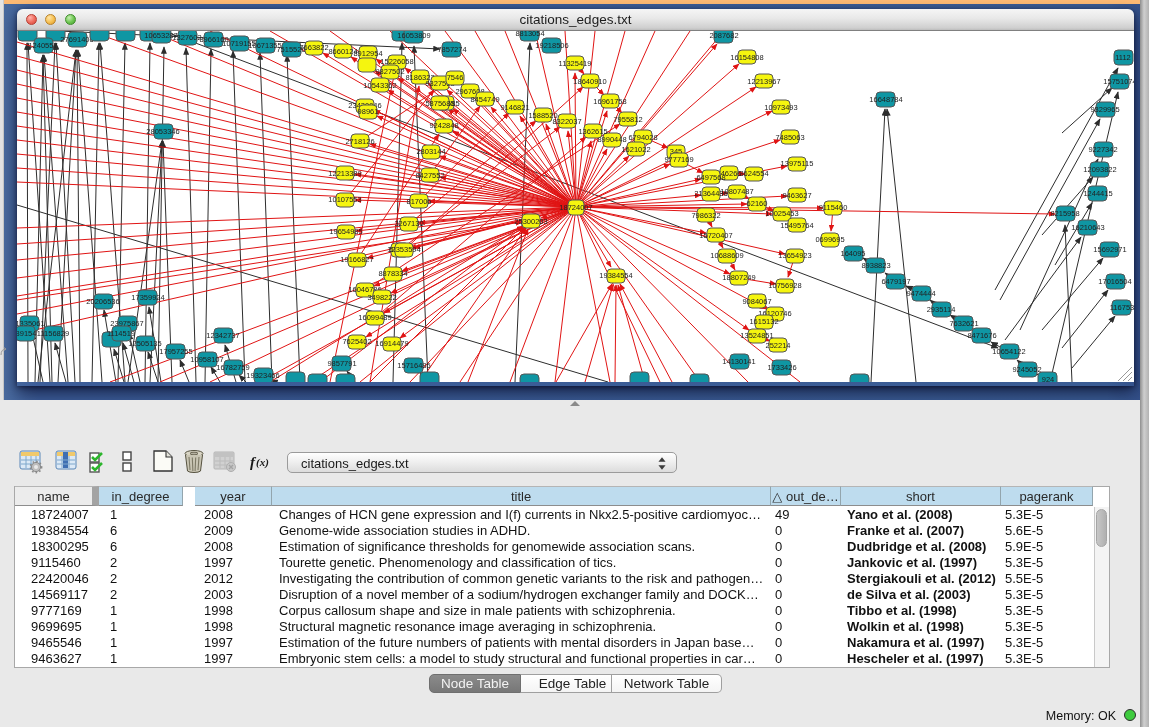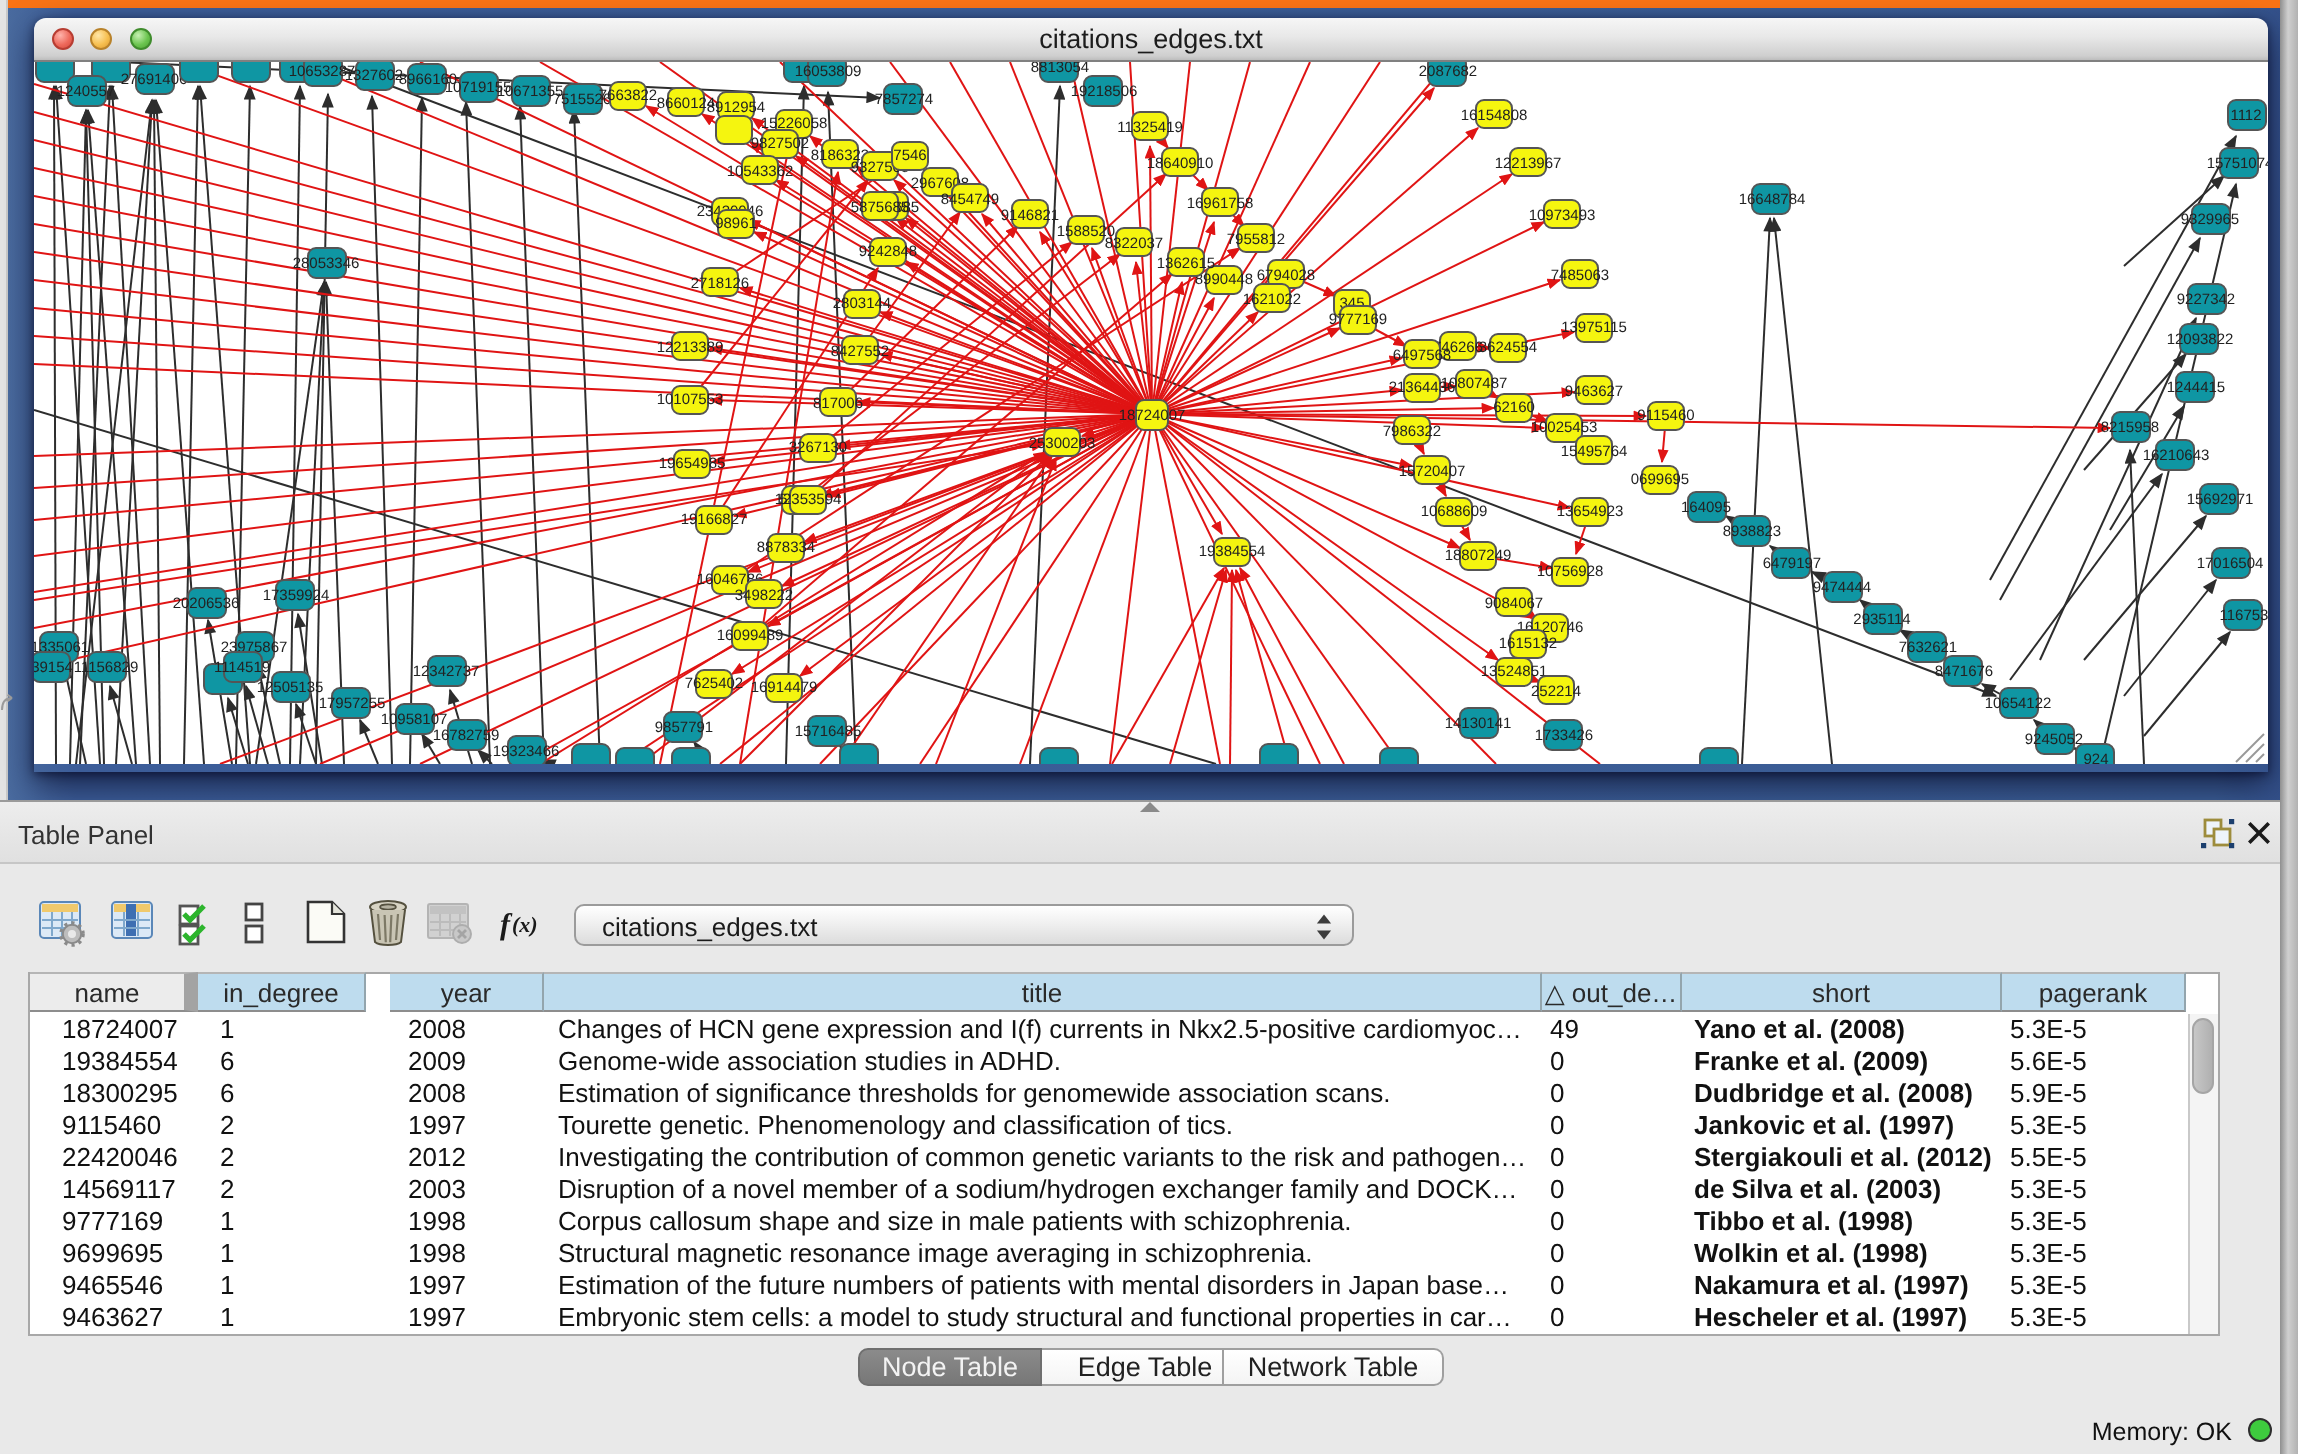--- a/index.html
+++ b/index.html
@@ -1,15 +1,15 @@
 <!DOCTYPE html>
 <html><head><meta charset="utf-8"><title>cy</title><style>
 * { margin:0; padding:0; box-sizing:border-box; }
 html,body { width:1149px; height:727px; overflow:hidden; font-family:"Liberation Sans", sans-serif; }
-#page { position:relative; width:1149px; height:727px; background:#f97316; }
+#page { position:relative; width:1149px; height:727px; background:#fdba74; }
 #desktop { position:absolute; left:4px; top:4px; width:1137px; height:396px;
   background:linear-gradient(90deg,#4a6b9f 0%,#3c5d99 3%,#3a5c94 97%,#33508a 100%); }
 #win { position:absolute; left:13px; top:5px; width:1117px; height:377px;
   box-shadow:0 7px 16px rgba(0,0,25,.6), 0 1px 5px rgba(0,0,30,.55); border-radius:6px 6px 0 0; }
 #titlebar { position:absolute; left:0; top:0; width:1117px; height:22px;
   background:linear-gradient(#f6f6f6,#e8e8e8 45%,#cfcfcf 90%,#bdbdbd);
   border-radius:6px 6px 0 0; border-bottom:1px solid #808080; }
 #title { position:absolute; left:0; right:0; top:3px; text-align:center; font-size:13.5px; color:#1c1c1c; }
 .tl { position:absolute; top:5px; width:11px; height:11px; border-radius:50%; }
 #canvas { position:absolute; left:0; top:22px; width:1117px; height:351px; background:#fff; }
@@ -562,33 +562,20 @@
       <text x="392" y="346" font-size="7.5" fill="#222" text-anchor="middle">16914479</text>
 <rect x="568" y="200" width="16" height="15" rx="4" fill="#f5f50f" stroke="#555" stroke-width="1"></rect>
       <text x="576" y="210" font-size="7.5" fill="#222" text-anchor="middle">18724007</text>
 <g stroke="#999" stroke-width="1">
         <line x1="1118" y1="381" x2="1132" y2="367"></line>
         <line x1="1123" y1="381" x2="1132" y2="372"></line>
         <line x1="1128" y1="381" x2="1132" y2="377"></line>
       </g>
 </svg>
   <div id="panel">
-    <div id="phead">
-        <span>Table Panel</span>
-      <svg id="pfloat" width="18" height="16" viewBox="0 0 18 16" style="position:absolute;right:31px;top:8px;">
-        <rect x="2.5" y="1" width="8" height="8" fill="#eef4fb" stroke="#9d8c3c" stroke-width="1.4"></rect>
-        <rect x="7" y="5.5" width="8" height="8" fill="#eef4fb" stroke="#9d8c3c" stroke-width="1.4"></rect>
-        <rect x="14.5" y="0.5" width="2.6" height="2.6" fill="#1c3f6e"></rect>
-          <rect x="0.5" y="12.5" width="2.6" height="2.6" fill="#1c3f6e"></rect>
-        <rect x="14.5" y="12.5" width="2.6" height="2.6" fill="#1c3f6e"></rect>
-      </svg>
-      <svg width="11" height="11" viewBox="0 0 13 13" style="position:absolute;right:14px;top:10px;">
-        <path d="M1.5,0 L6.5,5 L11.5,0 L13,1.5 L8,6.5 L13,11.5 L11.5,13 L6.5,8 L1.5,13 L0,11.5 L5,6.5 L0,1.5 z" fill="#1a1a1a"></path>
-      </svg>
-    </div>
 
     <svg width="280" height="26" viewBox="0 0 280 26" style="position:absolute;left:18px;top:50px;">
 
       <g transform="translate(2,1)">
         <rect x="0" y="0" width="20" height="18" rx="2" fill="#dce9f6" stroke="#5a87b8"></rect>
         <rect x="1" y="1" width="18" height="4" fill="#f0c96c"></rect>
         <path d="M1,9 h18 M1,13 h18 M6,5 v12 M11,5 v12 M16,5 v12" stroke="#7fa8cc" stroke-width="1" fill="none"></path>
         <circle cx="16" cy="16" r="4.6" fill="#bdbdbd" stroke="#8a8a8a"></circle>
           <circle cx="16" cy="16" r="5.6" fill="none" stroke="#8a8a8a" stroke-width="1.6" stroke-dasharray="1.6 2.1"></circle>
         <circle cx="16" cy="16" r="2" fill="#e9e9e9"></circle>
@@ -661,21 +648,21 @@
       <span class="c4">49</span>
       <span class="c5">Yano et al. (2008)</span>
       <span class="c6">5.3E-5</span>
     </div>
 <div class="tr" style="top:523px">
       <span class="c0">19384554</span>
       <span class="c1">6</span>
       <span class="c2">2009</span>
       <span class="c3">Genome-wide association studies in ADHD.</span>
       <span class="c4">0</span>
-      <span class="c5">Franke et al. (2009)</span>
+      <span class="c5">Franke et al. (2007)</span>
       <span class="c6">5.6E-5</span>
     </div>
 <div class="tr" style="top:539px">
       <span class="c0">18300295</span>
       <span class="c1">6</span>
       <span class="c2">2008</span>
       <span class="c3">Estimation of significance thresholds for genomewide association scans.</span>
       <span class="c4">0</span>
       <span class="c5">Dudbridge et al. (2008)</span>
       <span class="c6">5.9E-5</span>

